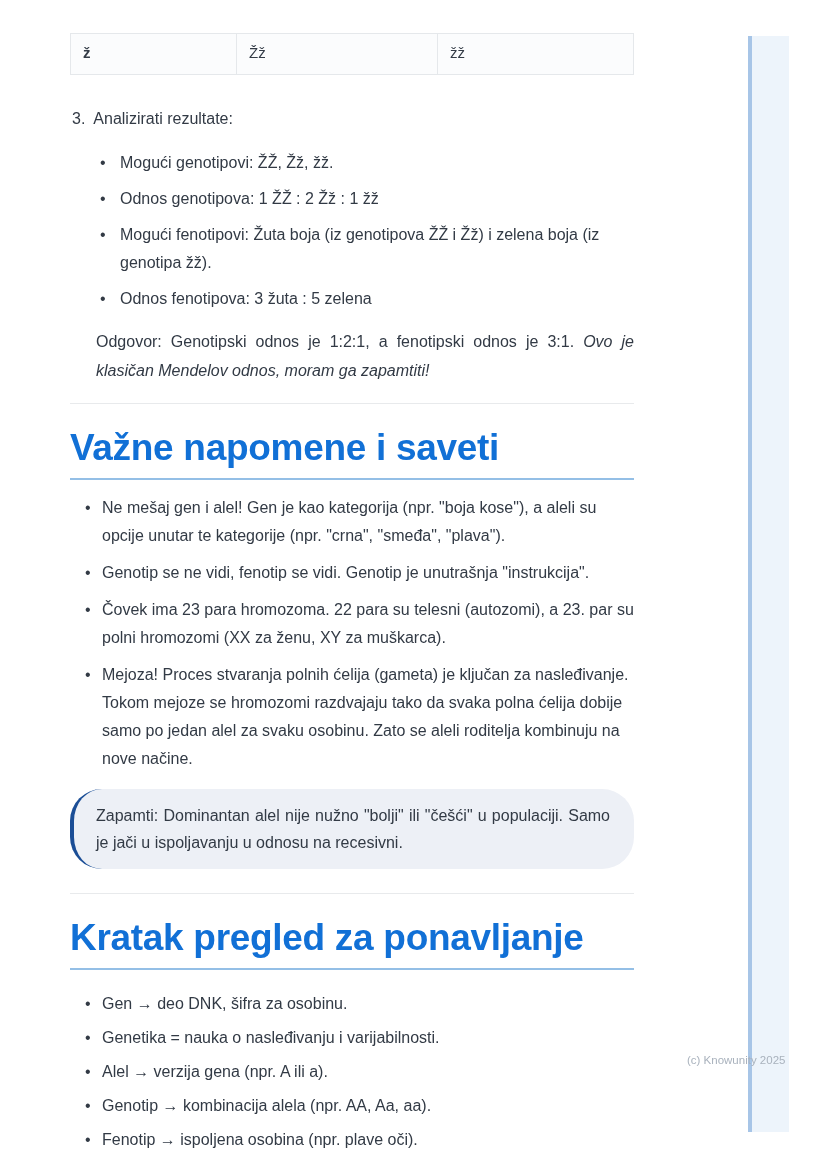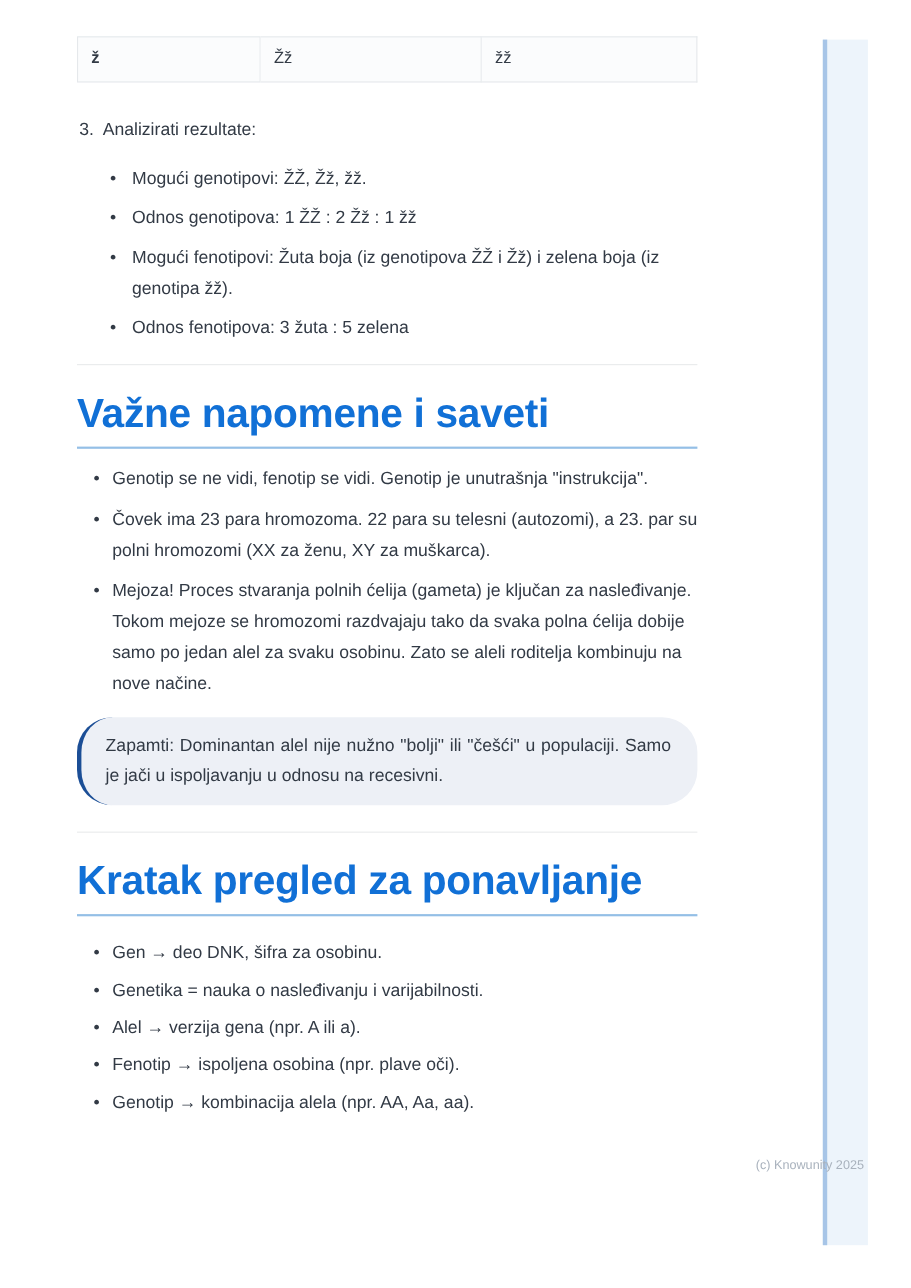--- a/index.html
+++ b/index.html
@@ -107,45 +107,47 @@
       <span class="step-num">3.</span><span class="b">Analizirati rezultate:</span>
     </div>
 
     <ul class="nested">
       <li><span><span>Mogući genotipovi: </span><span class="b">ŽŽ</span><span>, </span><span class="b">Žž</span><span>, </span><span class="b">žž</span><span>.</span></span></li>
       <li><span><span>Odnos genotipova: </span><span class="b">1 ŽŽ : 2 Žž : 1 žž</span></span></li>
       <li><span><span>Mogući fenotipovi: Žuta boja (iz genotipova ŽŽ i Žž) i zelena boja (iz genotipa žž).</span></span></li>
       <li><span><span>Odnos fenotipova: </span><span class="b">3 žuta : 5 zelena</span></span></li>
     </ul>
 
+    <p class="answer"><span class="b">Odgovor:</span><span> Genotipski odnos je 1:2:1, a fenotipski odnos je 3:1. </span><span class="i">Ovo je klasičan Mendelov odnos, moram ga zapamtiti!</span></p>
 
     <hr class="rule">
 
     <h2 class="section">Važne napomene i saveti</h2>
 
     <ul class="top">
+      <li><span><span class="b">Ne mešaj gen i alel!</span><span> Gen je kao kategorija (npr. "boja kose"), a aleli su opcije unutar te kategorije (npr. "crna", "smeđa", "plava").</span></span></li>
       <li><span><span class="b">Genotip se ne vidi, fenotip se vidi.</span><span> Genotip je unutrašnja "instrukcija".</span></span></li>
       <li><span><span>Čovek ima </span><span class="b">23 para hromozoma</span><span>. 22 para su telesni (autozomi), a 23. par su polni hromozomi (XX za ženu, XY za muškarca).</span></span></li>
       <li><span><span class="b">Mejoza!</span><span> Proces stvaranja polnih ćelija (gameta) je ključan za nasleđivanje. Tokom mejoze se hromozomi razdvajaju tako da svaka polna ćelija dobije samo po jedan alel za svaku osobinu. Zato se aleli roditelja kombinuju na nove načine.</span></span></li>
     </ul>
 
     <div class="callout">
       <p><span class="b">Zapamti:</span><span> Dominantan alel nije nužno "bolji" ili "češći" u populaciji. Samo je jači u ispoljavanju u odnosu na recesivni.</span></p>
     </div>
 
     <hr class="rule second">
 
     <h2 class="section">Kratak pregled za ponavljanje</h2>
 
     <ul class="top compact">
       <li><span><span class="b">Gen</span><span> → deo DNK, šifra za osobinu.</span></span></li>
       <li><span><span class="b">Genetika</span><span> = nauka o nasleđivanju i varijabilnosti.</span></span></li>
       <li><span><span class="b">Alel</span><span> → verzija gena (npr. A ili a).</span></span></li>
+      <li><span><span class="b">Genotip</span><span> → kombinacija alela (npr. AA, Aa, aa).</span></span></li>
       <li><span><span class="b">Fenotip</span><span> → ispoljena osobina (npr. plave oči).</span></span></li>
-      <li><span><span class="b">Genotip</span><span> → kombinacija alela (npr. AA, Aa, aa).</span></span></li>
     </ul>
 
   </div>
 
   <div class="band"></div>
 
   <div class="copyright">(c) Knowunity 2025</div>
 
 </div>
 

